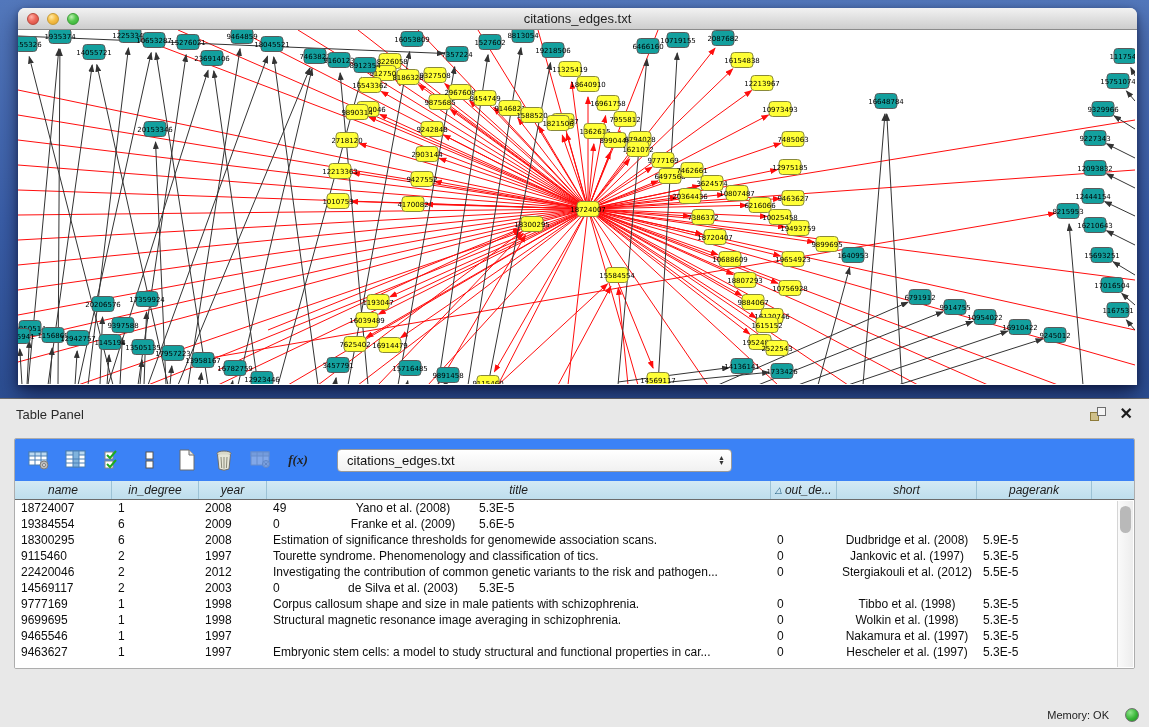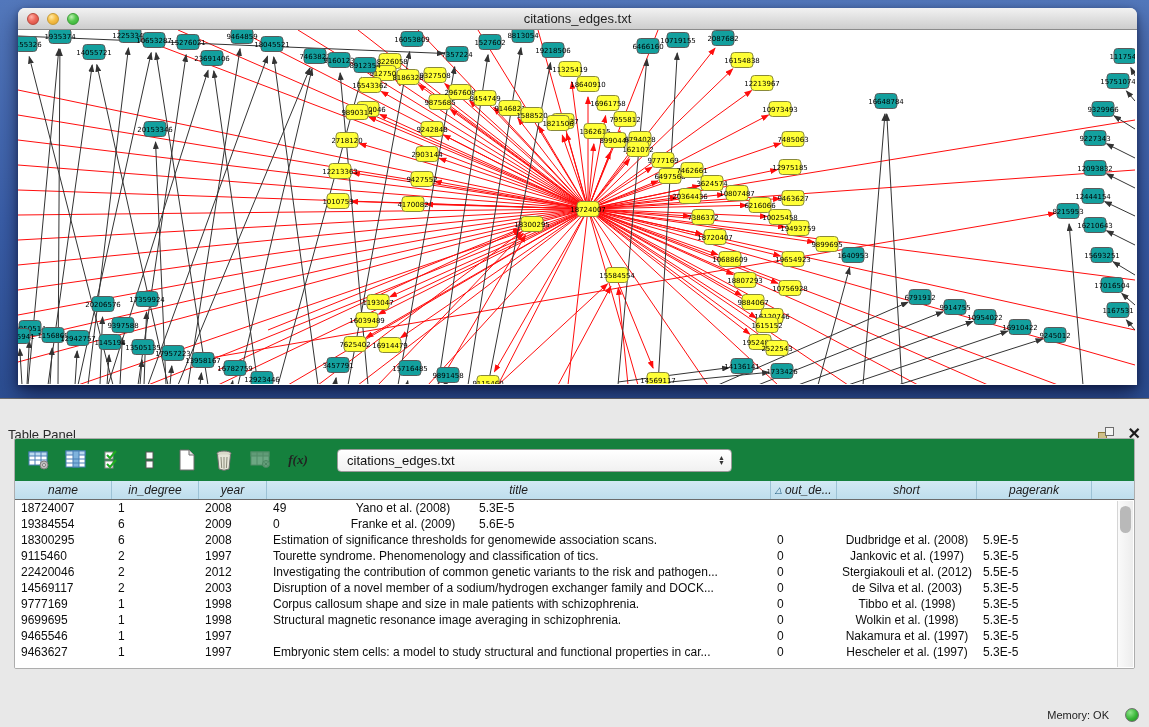--- a/index.html
+++ b/index.html
@@ -29,31 +29,31 @@
   .net-canvas svg { display:block; }
   .net-node-label { font-size:7px; fill:#000; font-family:"DejaVu Sans",sans-serif; }
 
   
   .table-panel { position:absolute; left:0; top:399px; width:1149px; height:328px;
     background:#e8e8e8; }
   .panel-grip { position:absolute; left:567px; top:2px; width:14px; height:5px;
     background:radial-gradient(circle 1px at 3px 2px,#8a8a8a 60%,transparent 61%),
                radial-gradient(circle 1px at 8px 2px,#8a8a8a 60%,transparent 61%),
                radial-gradient(circle 1px at 13px 2px,#8a8a8a 60%,transparent 61%); }
-  .panel-header { height:30px; display:flex; align-items:center; padding:0 8px;margin-top:20px; }
+  .panel-header { height:30px; display:flex; align-items:center; padding:0 16px; }
   .panel-title { font-size:13px; color:#2a2a2a; }
   .panel-header .spacer { flex:1; }
   .float-icon { width:16px; height:16px; position:relative; margin-right:14px; cursor:pointer; }
   .float-icon .sq1 { position:absolute; left:0; bottom:1px; width:9px; height:9px; border:1px solid #8e7b3a; background:#cfc08a; }
   .float-icon .sq2 { position:absolute; right:0; top:1px; width:9px; height:9px; border:1px solid #6d6d6d; background:#f4f4f4; }
   .close-icon { font-size:16px; font-weight:bold; color:#1b1b1b; line-height:16px; cursor:pointer; }
 
   .inner-box { position:absolute; left:14px; top:39px; width:1121px; height:231px;
     border:1px solid #adadad; border-radius:2px; background:#fff; overflow:hidden; }
-  .toolbar { height:42px; background:#15803d; display:flex; align-items:center;
+  .toolbar { height:42px; background:#3b82f6; display:flex; align-items:center;
     padding:0 12px; gap:13px; }
   .tb-btn { width:24px; height:24px; display:flex; align-items:center; justify-content:center; cursor:pointer; }
   .tb-btn svg { display:block; }
   .fx-label { font-size:13px; font-style:italic; font-weight:bold; color:#222; font-family:"Liberation Serif",serif; }
   .combo { margin-left:14px; width:395px; height:23px; border:1px solid #9a9a9a; border-radius:4px;
     background:linear-gradient(#ffffff,#f1f1f1); display:flex; align-items:center;
     padding:0 6px 0 9px; font-size:13px; color:#111; cursor:pointer;
     box-shadow:inset 0 1px 0 #fff; }
   .combo .cval { flex:1; }
   .combo .steppers { display:flex; flex-direction:column; line-height:5px; font-size:7px; color:#333; }
@@ -947,21 +947,20 @@
             <div class="td" style="width: 68px;">2012</div>
             <div class="td" style="width: 504px;">Investigating the contribution of common genetic variants to the risk and pathogen...</div>
             <div class="td" style="width: 66px;">0</div>
             <div class="td center" style="width: 140px;">Stergiakouli et al. (2012)</div>
             <div class="td" style="width: 115px;">5.5E-5</div>
           </div>
           <div class="tr">
             <div class="td" style="width: 97px;">14569117</div>
             <div class="td" style="width: 87px;">2</div>
             <div class="td" style="width: 68px;">2003</div>
-            <div class="td" style="width: 504px;">Disruption of a novel member of a sodium/hydrogen exchanger family and DOCK...</div>
             <div class="td" style="width: 66px;">0</div>
             <div class="td center" style="width: 140px;">de Silva et al. (2003)</div>
             <div class="td" style="width: 115px;">5.3E-5</div>
           </div>
           <div class="tr">
             <div class="td" style="width: 97px;">9777169</div>
             <div class="td" style="width: 87px;">1</div>
             <div class="td" style="width: 68px;">1998</div>
             <div class="td" style="width: 504px;">Corpus callosum shape and size in male patients with schizophrenia.</div>
             <div class="td" style="width: 66px;">0</div>

